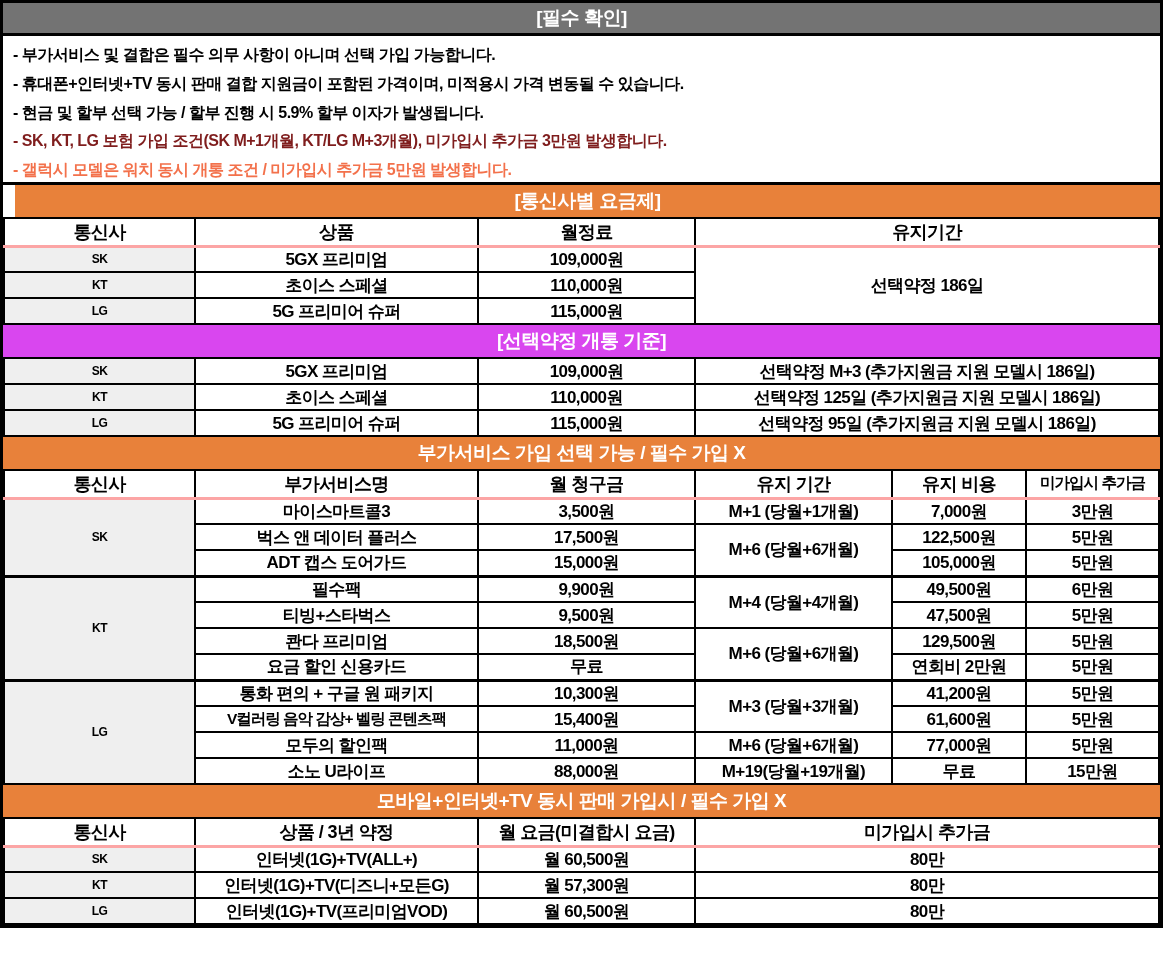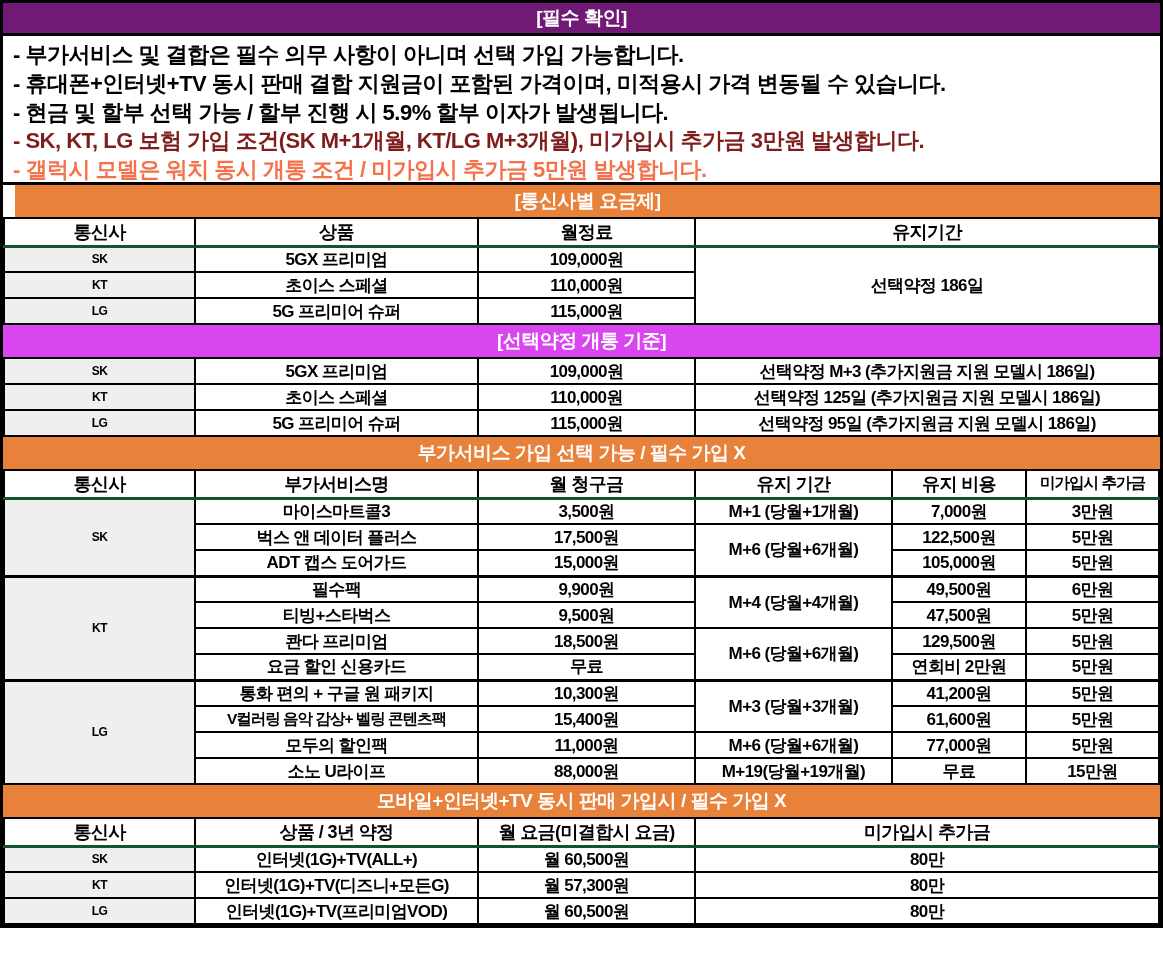--- a/index.html
+++ b/index.html
@@ -13,47 +13,47 @@
     background:#E8813A;color:#fff;text-align:center;font-weight:bold;
     font-size:19px;height:32px;line-height:32px;letter-spacing:-0.5px;
     overflow:hidden;white-space:nowrap;
   }
   .band.h30{height:30px;line-height:30px;}
   .notes{
     border-top:3px solid #000;border-bottom:3px solid #000;
     padding:5px 10px 3px 10px;box-sizing:border-box;height:152px;background:#fff;
   }
   .note-line{
-    font-size:22px;font-weight:bold;line-height:28.8px;letter-spacing:-0.5px;
+    font-size:16px;font-weight:bold;line-height:28.8px;letter-spacing:-0.5px;
     white-space:nowrap;color:#000;
   }
   table{border-collapse:collapse;table-layout:fixed;width:100%;background:#fff;}
   td,th{
     border:2px solid #000;text-align:center;vertical-align:middle;
     font-weight:bold;color:#000;padding:0 2px;box-sizing:border-box;
     overflow:hidden;white-space:nowrap;letter-spacing:-0.6px;
   }
   th{height:28px;font-size:18px;}
   td{height:26px;font-size:17px;}
   tr.thick>td{border-top:3px solid #000;}
-  thead th{border-bottom:3px solid #14532d;}
+  thead th{border-bottom:3px solid #fca5a5;}
   .gray{background:#EFEFEF;}
   .carrier{font-size:12px;}
   .small{font-size:15.5px;letter-spacing:-1px;}
   .note-orange{color:#F59B4C;}
   .note-red{color:#F3714B;}
   .spacer{height:7px;background:#fff;}
 </style>
 </head>
 <body>
 
 <div class="sheet">
   <div class="frame">
 
-    <div class="band h30" style="background: #701a75;">[필수 확인]</div>
+    <div class="band h30" style="background: #737373;">[필수 확인]</div>
     <div class="notes">
       <div class="note-line">- 부가서비스 및 결합은 필수 의무 사항이 아니며 선택 가입 가능합니다.</div>
       <div class="note-line">- 휴대폰+인터넷+TV 동시 판매 결합 지원금이 포함된 가격이며, 미적용시 가격 변동될 수 있습니다.</div>
       <div class="note-line">- 현금 및 할부 선택 가능 / 할부 진행 시 5.9% 할부 이자가 발생됩니다.</div>
       <div class="note-line note-orange" style="color: #7f1d1d;">- SK, KT, LG 보험 가입 조건(SK M+1개월, KT/LG M+3개월), 미가입시 추가금 3만원 발생합니다.</div>
       <div class="note-line note-red" style="color: rgb(243, 113, 75);">- 갤럭시 모델은 워치 동시 개통 조건 / 미가입시 추가금 5만원 발생합니다.</div>
     </div>
 
     <div class="band" style="background: rgb(232, 129, 58); margin-left: 12px;">[통신사별 요금제]</div>
     <table>

